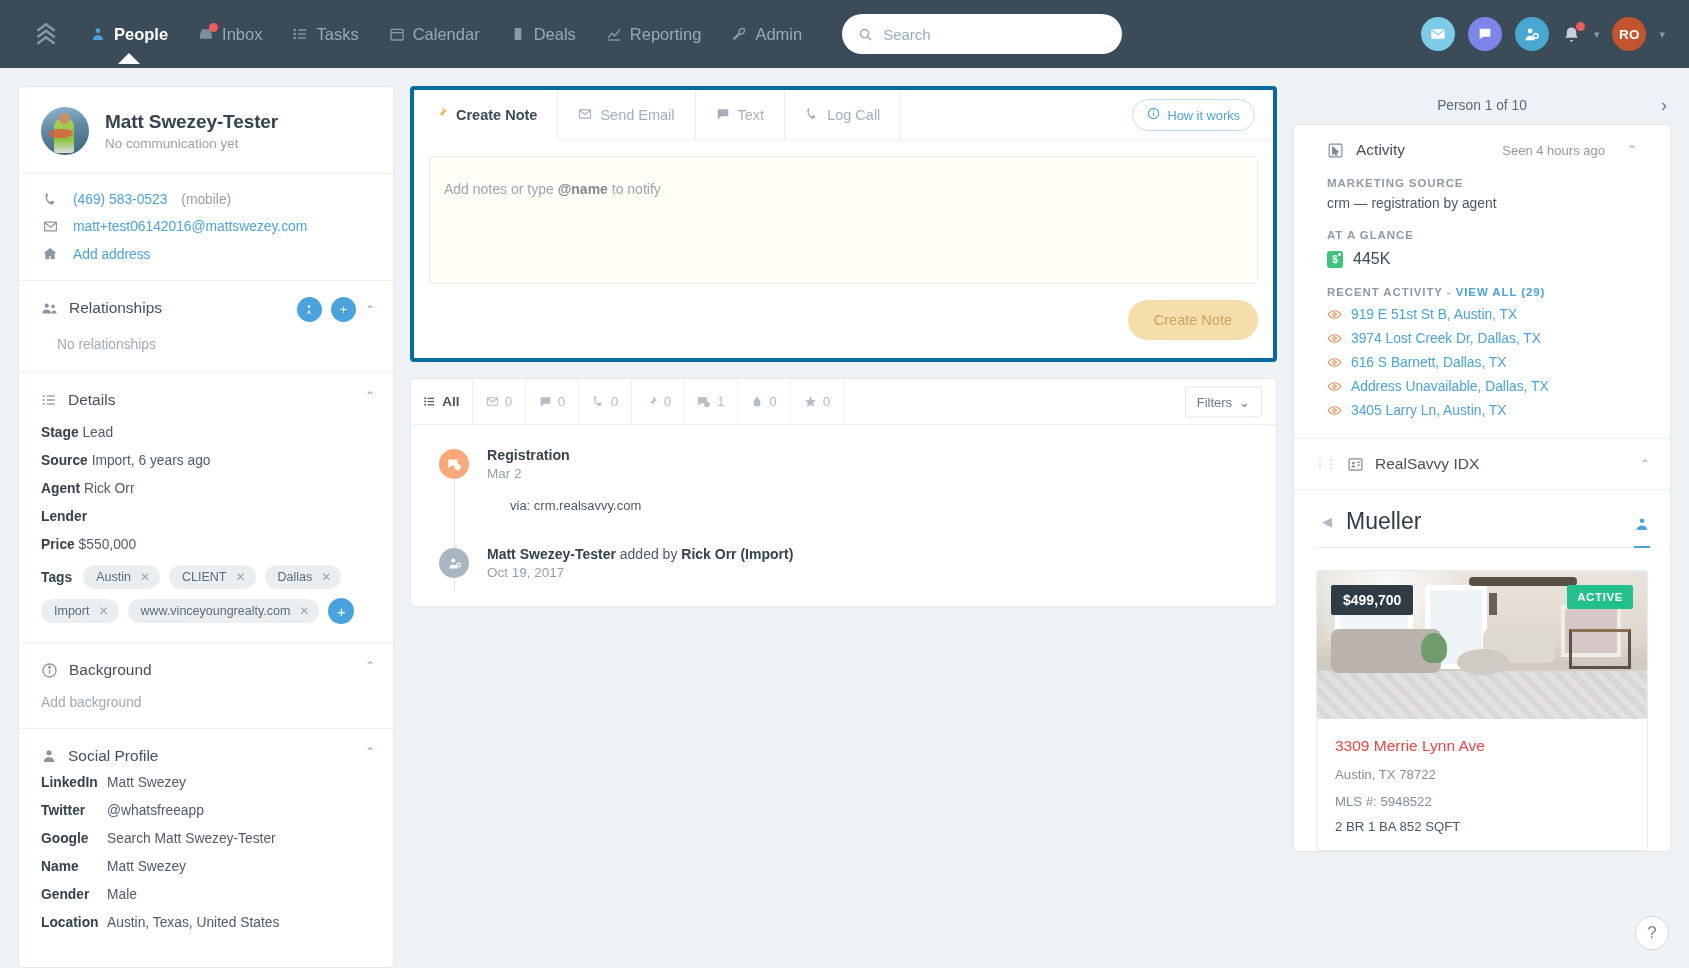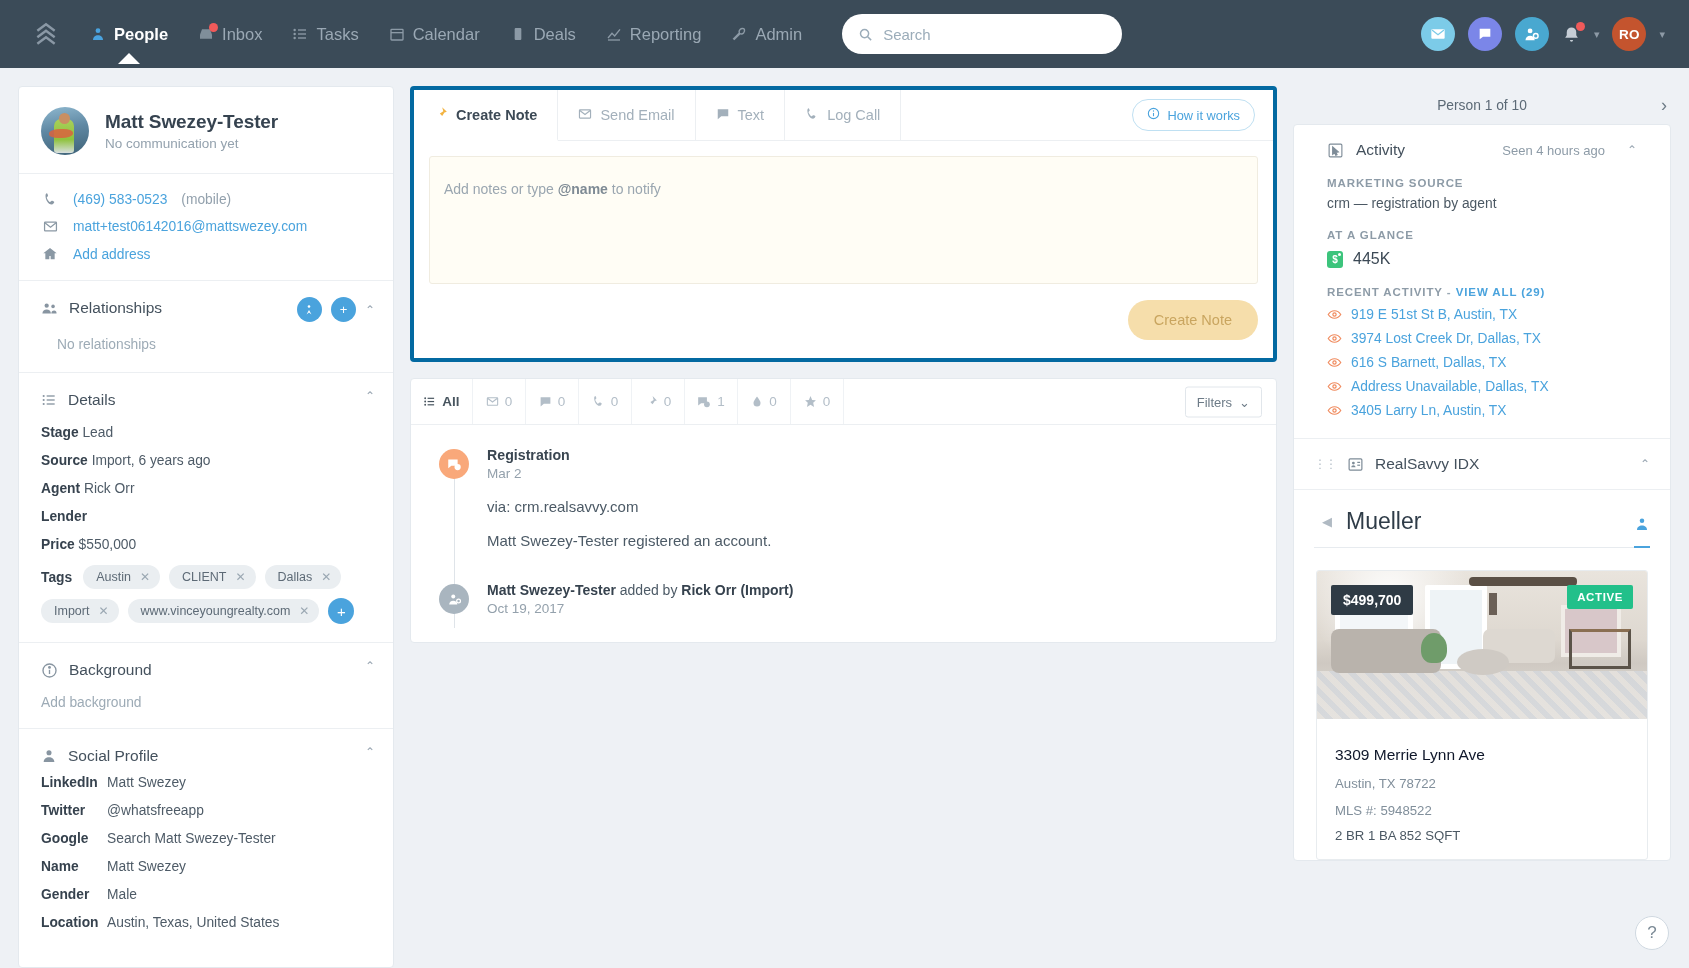--- a/index.html
+++ b/index.html
@@ -155,21 +155,21 @@
   .tl-item { display: flex; gap: 18px; padding: 0 26px 0 28px; position: relative; }
   .tl-dot {
     width: 30px; height: 30px; border-radius: 50%; flex: none; display: flex;
     align-items: center; justify-content: center; color: #fff; z-index: 2; margin-top: 2px;
   }
   .dot-orange { background: #f9a87a; }
   .dot-gray { background: #a9b5bf; }
   .tl-line { position: absolute; left: 43px; top: 30px; bottom: 14px; width: 1px; background: #dfe4e9; }
   .tl-title { font-size: 14.2px; font-weight: bold; color: #3a4651; }
   .tl-date { font-size: 13.5px; color: #94a1ac; margin-top: 3px; }
-  .tl-text { font-size: 15px; color: #4c5a66; margin-top: 17px; }
+  .tl-text { font-size: 13px; color: #4c5a66; margin-top: 17px; margin-left: 23px; }
   .tl-sp { height: 33px; }
   .tl-bold { font-weight: bold; color: #36424e; }
 
   
   .right { width: 378px; flex: none; display: flex; flex-direction: column; }
   .pager { display: flex; align-items: center; justify-content: center; position: relative; height: 38px; }
   .pager .ptext { font-size: 13.8px; color: #5c6a76; }
   .pager .pnext { position: absolute; right: 4px; color: #6d7b87; font-size: 18px; cursor: pointer; }
   .rcard { background:#fff; border:1px solid #e4e9ee; border-radius:4px; }
   .rsec { padding: 16px 33px 20px; border-bottom: 1px solid #eceff2; position: relative; }
@@ -225,21 +225,21 @@
                  border:3px solid #5b5349; border-top:3px solid #8a6f52; }
   .price {
     position: absolute; top: 14px; left: 14px; background: #2f3b45; color: #fff;
     font-size: 14px; font-weight: bold; padding: 7px 12px; border-radius: 2px;
   }
   .badge-active {
     position: absolute; top: 14px; right: 14px; background: #22c08a; color: #fff;
     font-size: 11.5px; font-weight: bold; letter-spacing: .6px; padding: 6px 10px; border-radius: 2px;
   }
   .linfo { padding: 18px 18px 16px; }
-  .laddr { font-size: 15.5px; color: #0f172a; margin-top: 9px; }
+  .laddr { font-size: 15.5px; color: #ef4444; }
   .lmeta { font-size: 13.2px; color: #818f9b; margin-top: 12px; }
   .lmeta.dark { color: #4b5863; margin-top: 10px; }
   .helpbtn {
     position: fixed; right: 20px; bottom: 18px; width: 34px; height: 34px; border-radius: 50%;
     border: 1px solid #cfd8e0; background: #fff; color: #7b8a96; display: flex;
     align-items: center; justify-content: center; font-size: 17px; cursor: pointer;
   }
 </style>
 </head>
 <body>
@@ -707,21 +707,20 @@
           <div class="tl-dot dot-orange">
             <svg width="15" height="15" viewBox="0 0 24 24" fill="currentColor">
               <path d="M2 4h15v10H7l-5 4z"></path>
                 <circle cx="17" cy="16" r="5"></circle>
             </svg>
           </div>
           <div style="flex:1;">
             <div class="tl-title">Registration</div>
             <div class="tl-date">Mar 2</div>
             <div class="tl-text">via: crm.realsavvy.com</div>
-            <div class="tl-text">Matt Swezey-Tester registered an account.</div>
           </div>
         </div>
 
         <div class="tl-sp"></div>
 
         <div class="tl-item">
           <div class="tl-dot dot-gray">
             <svg width="15" height="15" viewBox="0 0 24 24" fill="currentColor">
               <circle cx="10" cy="7" r="3.2"></circle>
               <path d="M3.5 20c0-3.6 2.8-6 6.5-6s6.5 2.4 6.5 6z"></path>

